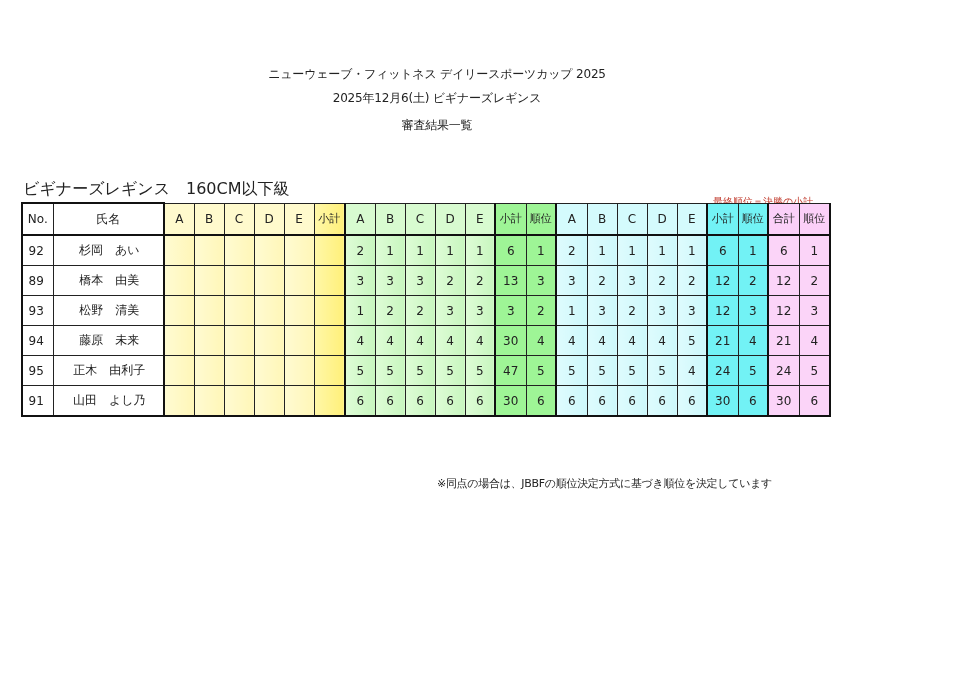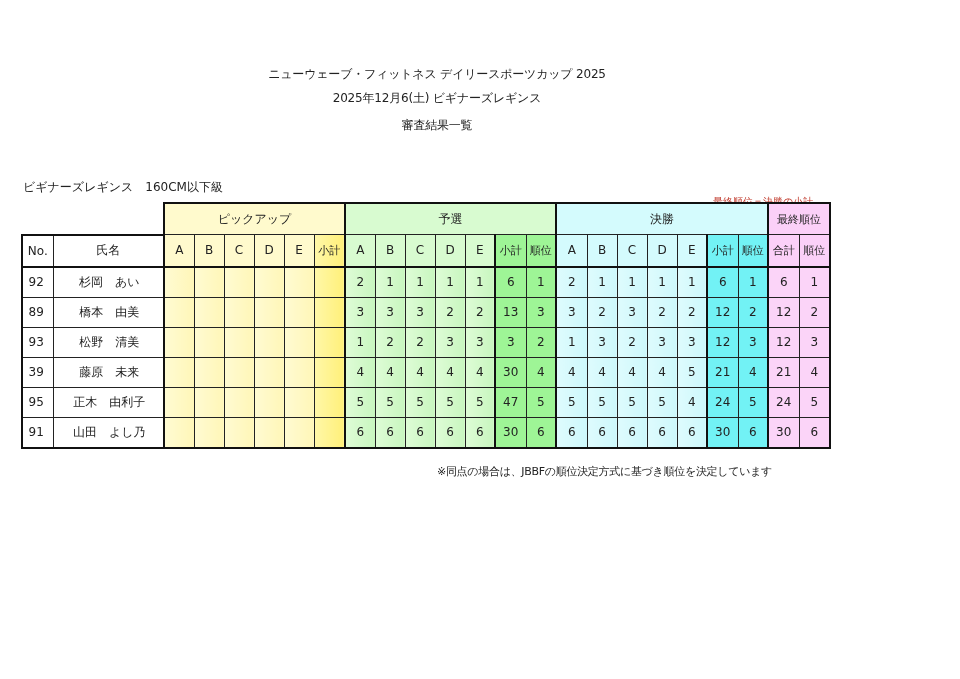--- a/index.html
+++ b/index.html
@@ -2,23 +2,23 @@
 <html><head>
   <meta charset="utf-8">
   <style>
     html, body { margin: 0; padding: 0; background: #ffffff; }
     body { width: 960px; height: 679px; position: relative; overflow: hidden;
            font-family: "DejaVu Sans", "Liberation Sans", sans-serif; color: #222; }
     .title-line { position: absolute; left: 12px; width: 850px; text-align: center; font-size: 12px; letter-spacing: -0.2px; }
     #t1 { top: 66px; }
     #t2 { top: 90px; }
     #t3 { top: 117px; }
-    #category { position: absolute; left: 23px; top: 179px; font-size: 12px; }
+    #category { position: absolute; left: 23px; top: 179px; font-size: 16px; }
     #note-top { position: absolute; left: 700px; width: 126px; top: 195px; font-size: 10px; color: #c0392b; text-align: center; white-space: nowrap; }
-    #footnote { position: absolute; left: 437px; top: 464px; font-size: 11px; white-space: nowrap; letter-spacing: -0.3px; }
+    #footnote { position: absolute; left: 437px; top: 476px; font-size: 11px; white-space: nowrap; letter-spacing: -0.3px; }
 
     table.results { position: absolute; left: 21px; top: 202px; border-collapse: collapse; table-layout: fixed; font-size: 12px; }
     table.results td { border: 1px solid #222; height: 29px; padding: 0; text-align: center; vertical-align: middle; overflow: hidden; white-space: nowrap; }
     table.results tr.hdr1 td { height: 30px; }
     table.results tr.hdr2 td { height: 30px; }
     .blank { border: none !important; background: transparent; }
     .thick-l { border-left: 2px solid #111 !important; }
     .thick-r { border-right: 2px solid #111 !important; }
     .thick-t { border-top: 2px solid #111 !important; }
     .thick-b { border-bottom: 2px solid #111 !important; }
@@ -70,27 +70,20 @@
       <col style="width:30px">
       <col style="width:30px">
       <col style="width:30px">
       <col style="width:30px">
       <col style="width:31px">
       <col style="width:30px">
     <col style="width:31px">
       <col style="width:31px">
   </colgroup>
   <tbody id="tbody">
-    <tr class="hdr1">
-      <td class="blank" colspan="2"></td>
-      <td class="pk-head thick-l thick-t thick-r" colspan="6">ピックアップ</td>
-      <td class="pr-head thick-t thick-r" colspan="7">予選</td>
-      <td class="fn-head thick-t thick-r" colspan="7">決勝</td>
-      <td class="fi-head thick-t thick-r small" colspan="2">最終順位</td>
-    </tr>
     <tr class="hdr2">
       <td class="thick-l thick-t thick-b">No.</td>
       <td class="thick-t thick-b">氏名</td>
       <td class="pk-head thick-l thick-b">A</td>
       <td class="pk-head thick-b">B</td>
       <td class="pk-head thick-b">C</td>
       <td class="pk-head thick-b">D</td>
       <td class="pk-head thick-b">E</td>
       <td class="pk-sub thick-b thick-r small">小計</td>
       <td class="pr-head thick-b">A</td>
@@ -182,21 +175,21 @@
         <td class="fn-cell">3</td>
         <td class="fn-cell">2</td>
         <td class="fn-cell">3</td>
         <td class="fn-cell">3</td>
         <td class="fn-sub thick-l">12</td>
         <td class="fn-sub thick-r">3</td>
         <td class="fi-cell">12</td>
         <td class="fi-cell thick-r">3</td>
       </tr>
       <tr>
-        <td class="no-cell thick-l">39</td>
+        <td class="no-cell thick-l">94</td>
         <td class="name-cell">藤原　未来</td>
         <td class="pk-cell thick-l"></td>
         <td class="pk-cell"></td>
         <td class="pk-cell"></td>
         <td class="pk-cell"></td>
         <td class="pk-cell"></td>
         <td class="pk-sub thick-r"></td>
         <td class="pr-cell">4</td>
         <td class="pr-cell">4</td>
         <td class="pr-cell">4</td>

